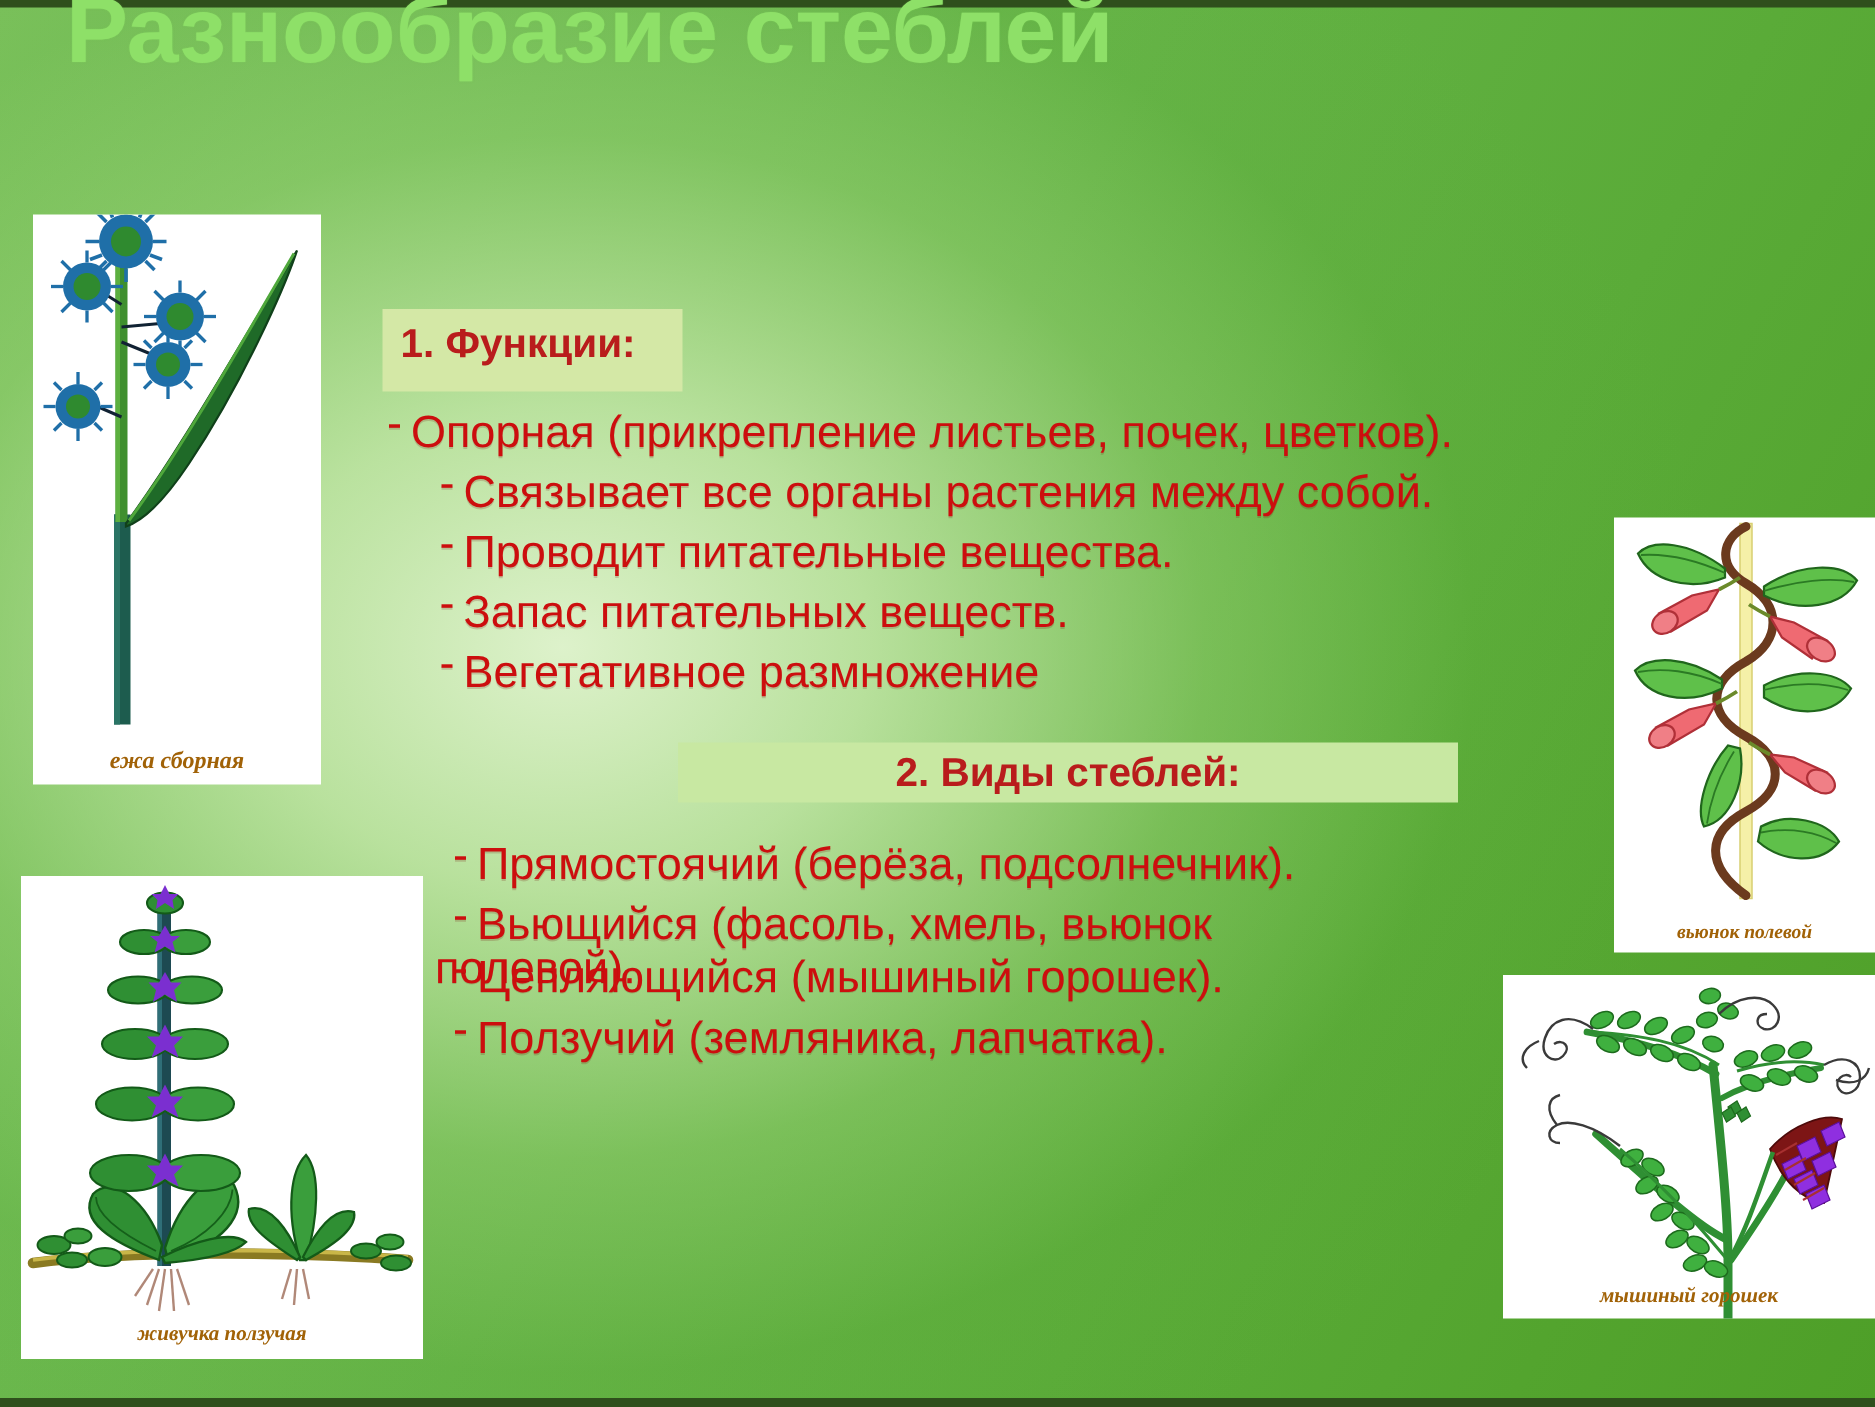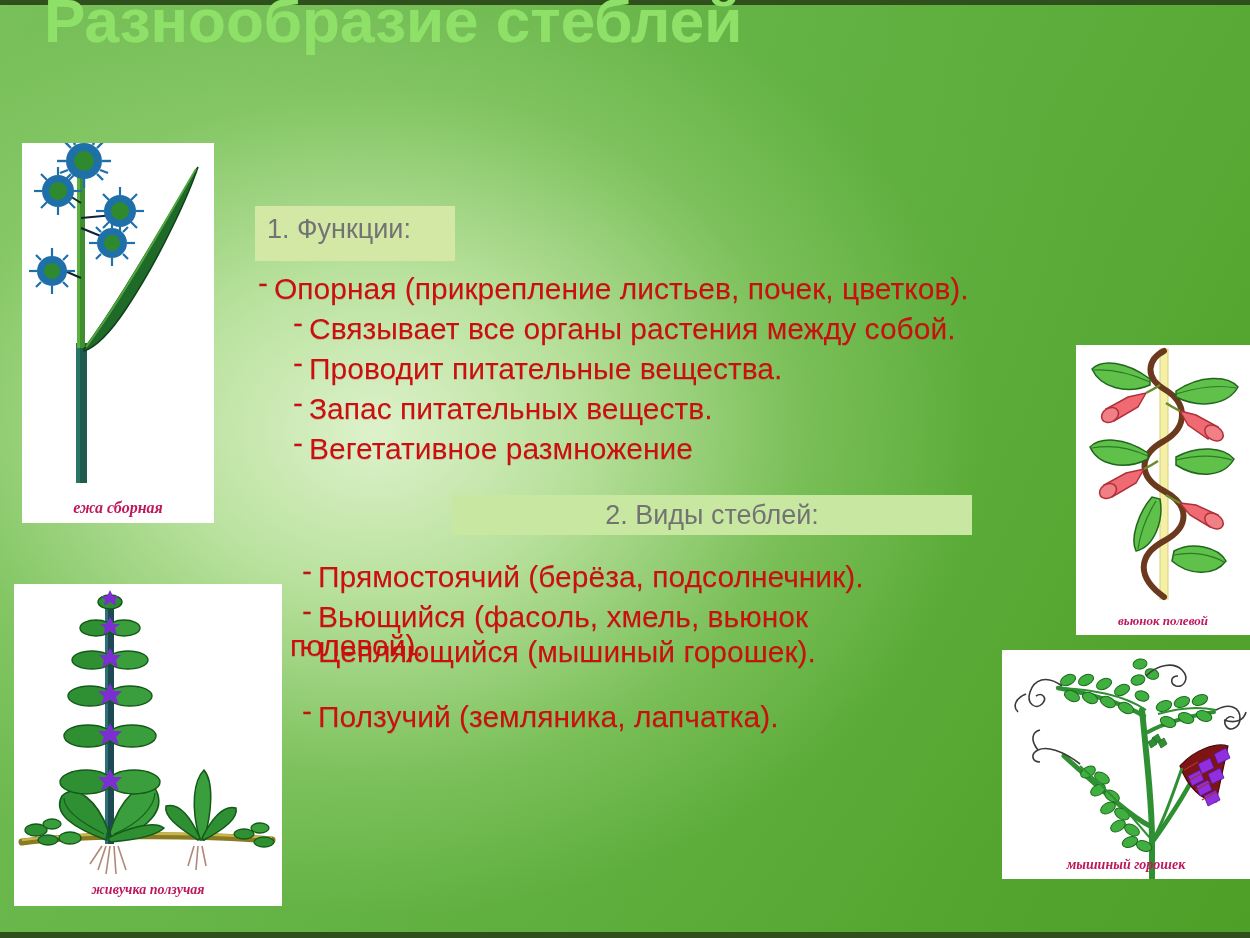--- a/index.html
+++ b/index.html
@@ -25,21 +25,21 @@
     position:absolute;left:44px;top:-10px;width:700px;
     font-size:62px;line-height:1.0;font-weight:bold;
     color:#8ee068;letter-spacing:0px;
     text-shadow:0 0 1px rgba(140,225,100,0.5);
   }
 
   
   .head-box{
     position:absolute;
     background:#d2eaa8;
-    color:#737373;font-weight:normal;
+    color:#b91c1c;font-weight:bold;
   }
   #funcBox{
     left:255px;top:206px;width:200px;height:55px;
     font-size:27px;line-height:1.28;padding:6px 0 0 12px;
     box-sizing:border-box;
     background:#d4e8a6;
   }
   #kindsBox{
     left:452px;top:495px;width:520px;height:40px;
     font-size:27px;text-align:center;line-height:40px;
@@ -65,31 +65,31 @@
   #fn2{left:293px;top:308px;}
   #fn3{left:293px;top:348px;text-align:center;}
   #fn4{left:293px;top:388px;}
   #fn5{left:293px;top:428px;}
 
   
   #kd1{left:302px;top:556px;}
   #kd2{left:302px;top:596px;}
   #kd2b{left:290px;top:631px;}
   #kd3{left:302px;top:631px;}
-  #kd4{left:302px;top:672px;margin-top:24px;}
+  #kd4{left:302px;top:672px;}
 
   
   .pic{
     position:absolute;background:#ffffff;overflow:hidden;
   }
   .cap{
     position:absolute;left:0;width:100%;text-align:center;
     font-family:"Liberation Serif", serif;
     font-style:italic;font-weight:bold;
-    color:#be185d;
+    color:#a16207;
   }
   #pic1{left:22px;top:143px;width:192px;height:380px;}
   #pic1 .cap{bottom:6px;font-size:16px;}
   #pic2{left:14px;top:584px;width:268px;height:322px;}
   #pic2 .cap{bottom:8px;font-size:14px;}
   #pic3{left:1076px;top:345px;width:174px;height:290px;}
   #pic3 .cap{bottom:6px;font-size:13px;}
   #pic4{left:1002px;top:650px;width:248px;height:229px;}
   #pic4 .cap{bottom:6px;font-size:14px;}
   .pic svg{display:block;}

